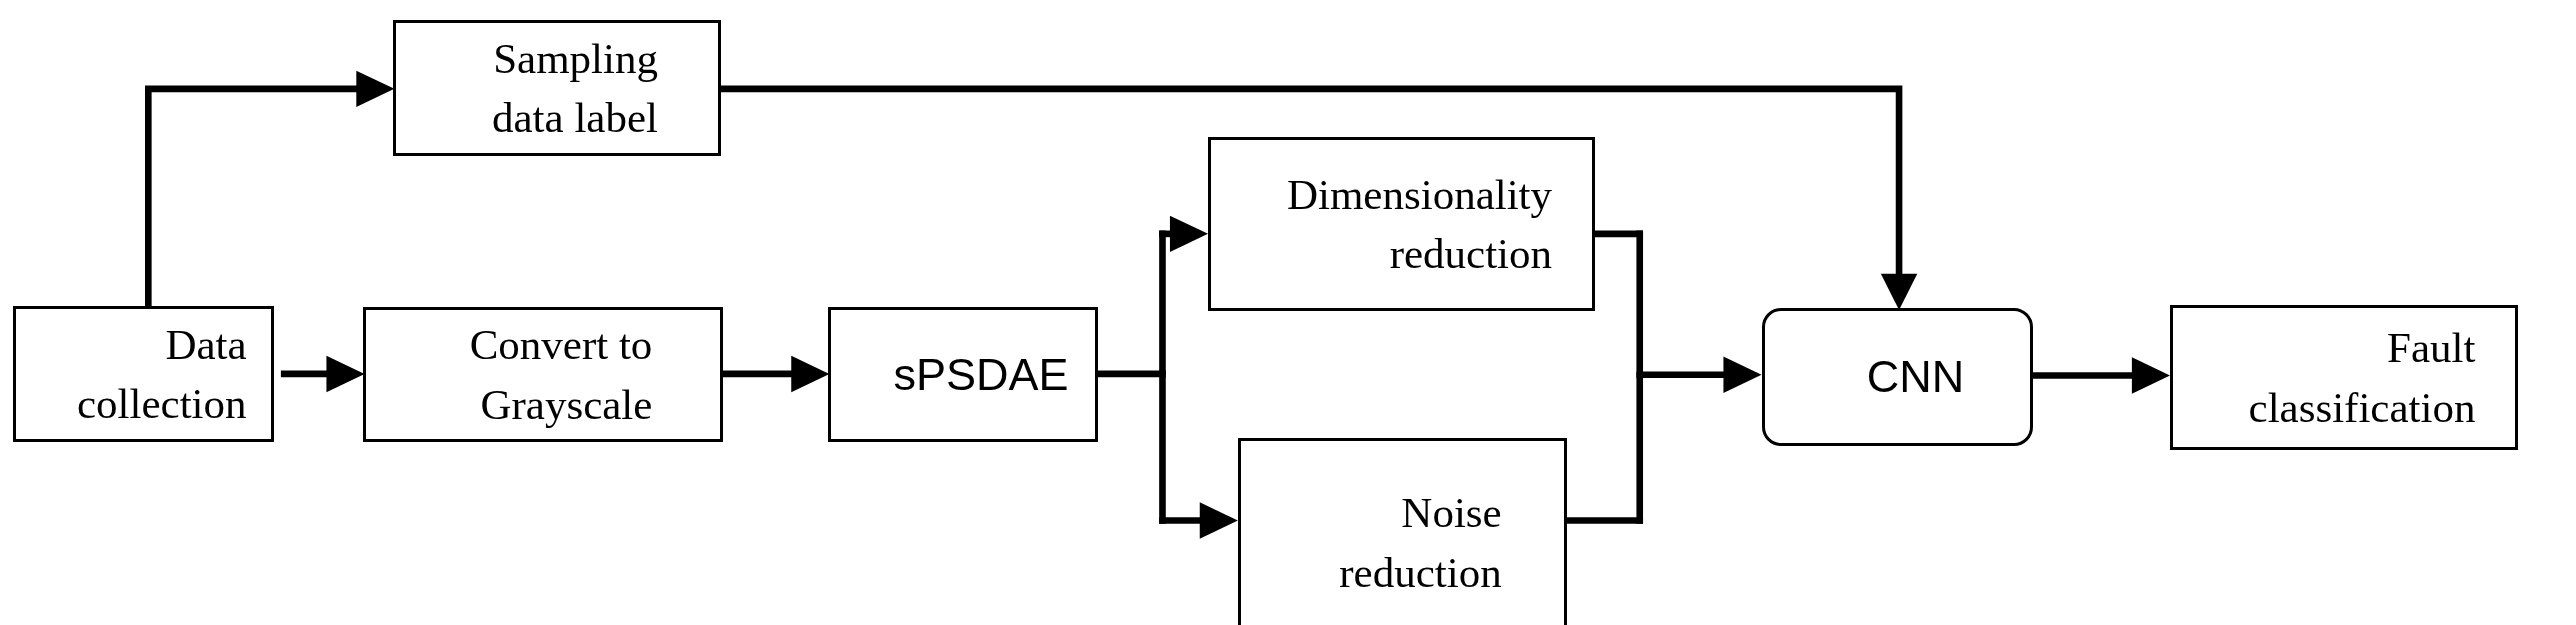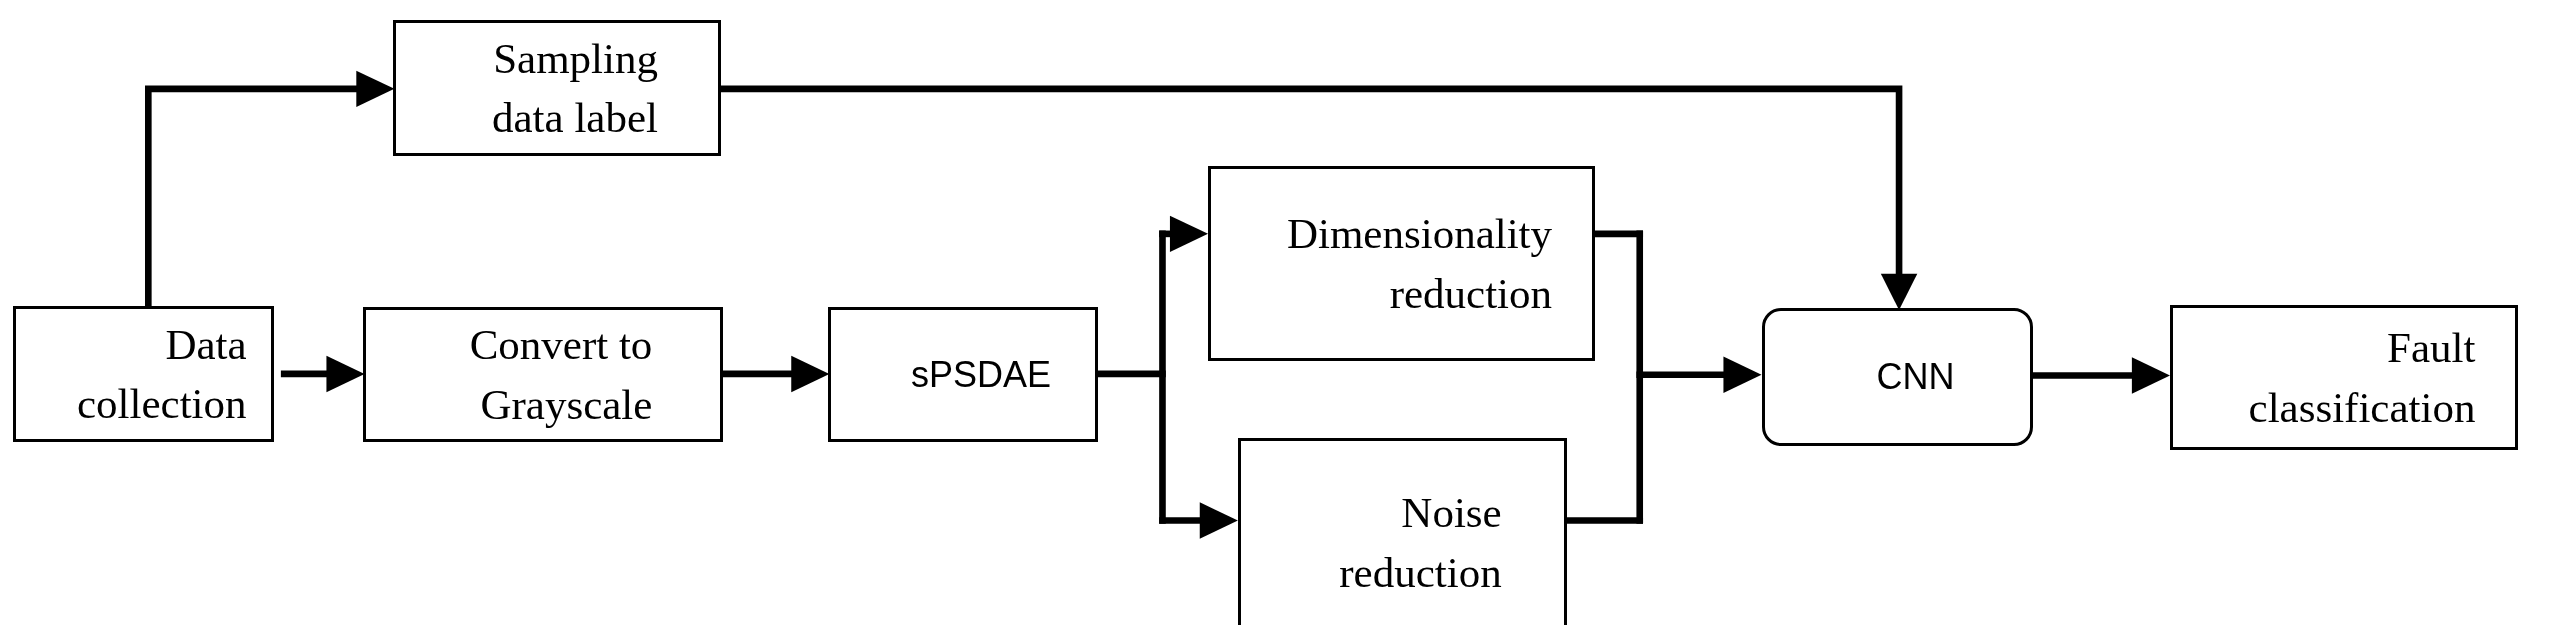--- a/index.html
+++ b/index.html
@@ -34,29 +34,29 @@
     color: #000000;
     padding-left: 36px;
   }
   .node.serif {
     font-family: "Liberation Serif", "DejaVu Serif", serif;
     font-size: 43px;
     line-height: 1.38;
   }
   .node.sans {
     font-family: "Liberation Sans", "DejaVu Sans", sans-serif;
-    font-size: 36px;
+    font-size: 45px;
     line-height: 1.2;
   }
   
   .n-data-collection        { left: 13.3px;   top: 306px; width: 261px; height: 136px; }
   .n-sampling-data-label    { left: 393px;  top: 20px;  width: 328px; height: 136px; }
   .n-convert-to-grayscale   { left: 363px;  top: 307px; width: 360px; height: 135px; }
   .n-spsdae                 { left: 828px;  top: 307px; width: 270px; height: 135px; }
-  .n-dimensionality-reduction { left: 1208px; top: 137px; width: 387px; height: 195px; margin-top: 29px; }
+  .n-dimensionality-reduction { left: 1208px; top: 137px; width: 387px; height: 174px; }
   .n-noise-reduction        { left: 1238px; top: 438px; width: 329px; height: 209px; }
   .n-cnn                    { left: 1762px; top: 308px; width: 271px; height: 138px; border-radius: 19px; }
   .n-fault-classification   { left: 2170px; top: 305px; width: 348px; height: 145px; }
 
   .edge-line {
     fill: none;
     stroke: #000000;
     stroke-width: 8;
     stroke-linecap: square;
     stroke-linejoin: miter;

